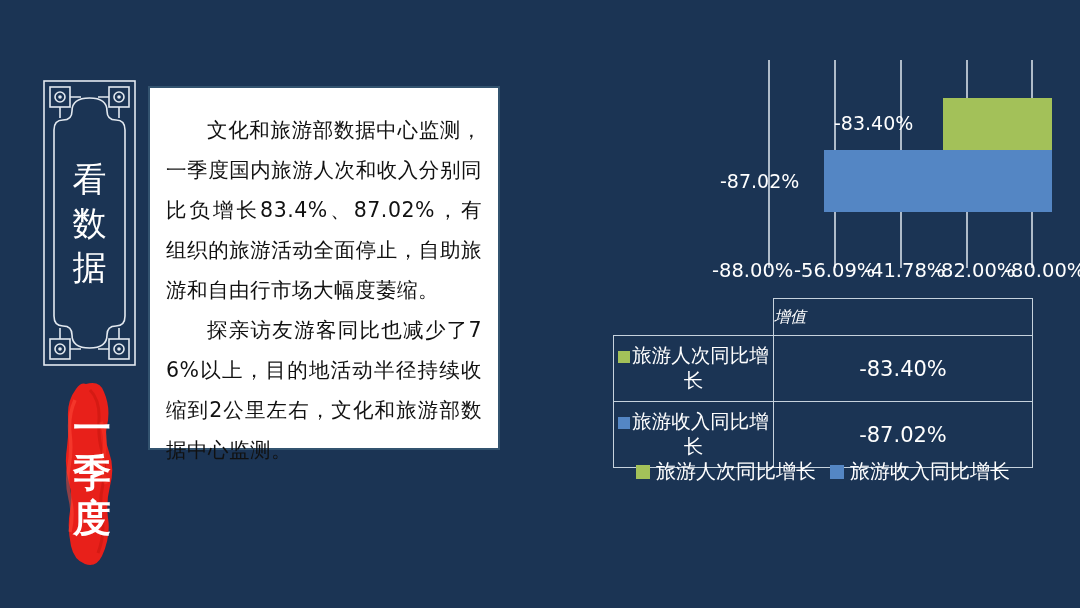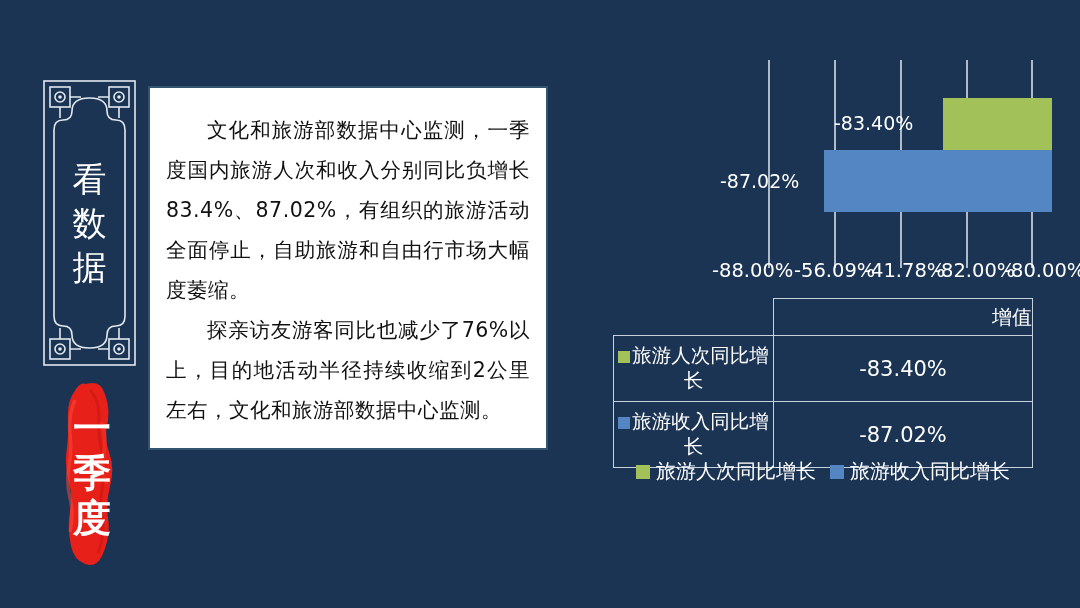--- a/index.html
+++ b/index.html
@@ -58,21 +58,21 @@
     font-size: 38px;
     line-height: 44px;
     font-weight: bold;
     font-family: "DejaVu Sans", "Liberation Sans", sans-serif;
   }
 
   
   #card {
     position: absolute;
     left: 148px; top: 86px;
-    width: 400px; height: 364px;
+    width: 352px; height: 364px;
     background: #ffffff;
     border: 2px solid #33536f;
     padding: 22px 16px 14px 16px;
   }
   #card p {
     color: #111111;
     font-size: 20.5px;
     line-height: 40px;
     text-align: justify;
     text-align-last: left;
@@ -144,23 +144,24 @@
     border: 1.5px solid #c6d2dd;
     color: #ffffff;
     font-weight: normal;
     font-family: "DejaVu Sans", "Liberation Sans", sans-serif;
   }
   #datatable .corner-cell {
     border: none;
     width: 160px; height: 37px;
   }
   #datatable .hdr {
-    text-align: right;
-    font-size: 20px;
+    text-align: left;
+    font-size: 16px;
     height: 37px;
+    font-style: italic;
   }
   #datatable .rowhead {
     width: 160px;
     padding: 3px 4px 5px 4px;
     font-size: 19.5px;
     line-height: 25px;
     text-align: center;
     vertical-align: middle;
     position: relative;
   }

